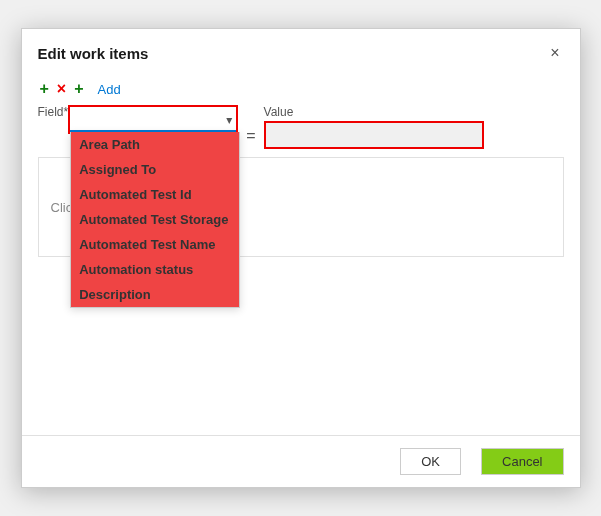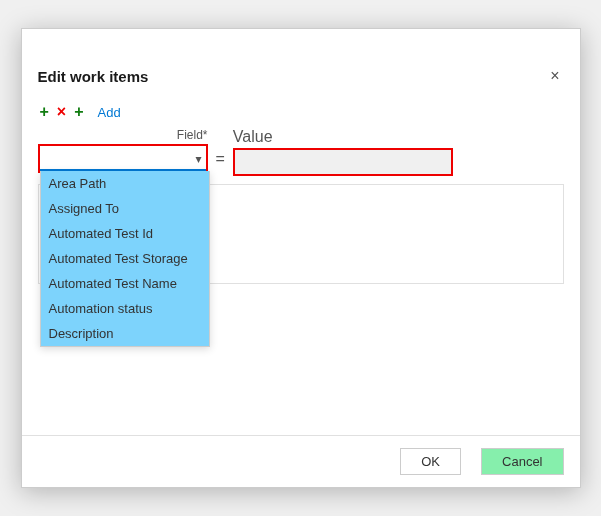--- a/index.html
+++ b/index.html
@@ -22,21 +22,20 @@
       border: 1px solid #ccc;
       display: flex;
       flex-direction: column;
       position: relative;
     }
     .dialog-title-bar {
       display: flex;
       align-items: center;
       justify-content: space-between;
       padding: 14px 16px 8px 16px;
-      margin-top: 23px;
     }
     .dialog-title {
       font-size: 15px;
       font-weight: 600;
       color: #1a1a1a;
     }
     .close-btn {
       cursor: pointer;
       font-size: 16px;
       color: #555;
@@ -75,23 +74,21 @@
     }
     .field-row {
       display: flex;
       align-items: flex-start;
       gap: 8px;
       margin-bottom: 4px;
       position: relative;
     }
     .field-group {
       display: flex;
-      flex-direction: column;
-      position: relative;
-      align-items: flex-end;
+      position: relative;
     }
     .field-label {
       font-size: 12px;
       color: #555;
       margin-bottom: 2px;
     }
     .field-select-wrapper {
       border: 2px solid #e00;
       background: #fff;
       width: 170px;
@@ -120,40 +117,41 @@
       font-size: 16px;
       color: #555;
       margin-top: 22px;
       flex-shrink: 0;
     }
     .value-group {
       display: flex;
       flex-direction: column;
     }
     .value-label {
-      font-size: 16px;
+      font-size: 12px;
       color: #555;
       margin-bottom: 2px;
     }
     .value-box {
       border: 2px solid #e00;
       background: #f0f0f0;
       width: 220px;
       height: 28px;
     }
     .dropdown-list {
       position: absolute;
       top: 100%;
       left: 0;
       width: 170px;
-      background: #7dd3fc;
+      background: #ef4444;
       border: 1px solid #ccc;
       border-top: none;
       z-index: 10;
       box-shadow: 0 2px 8px rgba(0,0,0,0.15);
+      font-weight: bold;
     }
     .dropdown-list-inner {
       max-height: 180px;
       overflow-y: auto;
       position: relative;
     }
     .dropdown-item {
       padding: 5px 8px;
       cursor: pointer;
       font-size: 13px;
@@ -183,21 +181,21 @@
       cursor: pointer;
       border: 1px solid #ccc;
       background: #fff;
       color: #333;
     }
     .btn-ok {
       background: #fff;
       border-color: #ccc;
     }
     .btn-cancel {
-      background: #86efac;
+      background: #84cc16;
       border-color: #ccc;
     }
     
     .dropdown-list-inner::-webkit-scrollbar { width: 8px; }
     .dropdown-list-inner::-webkit-scrollbar-track { background: #f0f0f0; }
     .dropdown-list-inner::-webkit-scrollbar-thumb { background: #bbb; border-radius: 3px; }
   </style>
 </head>
 <body>
 

